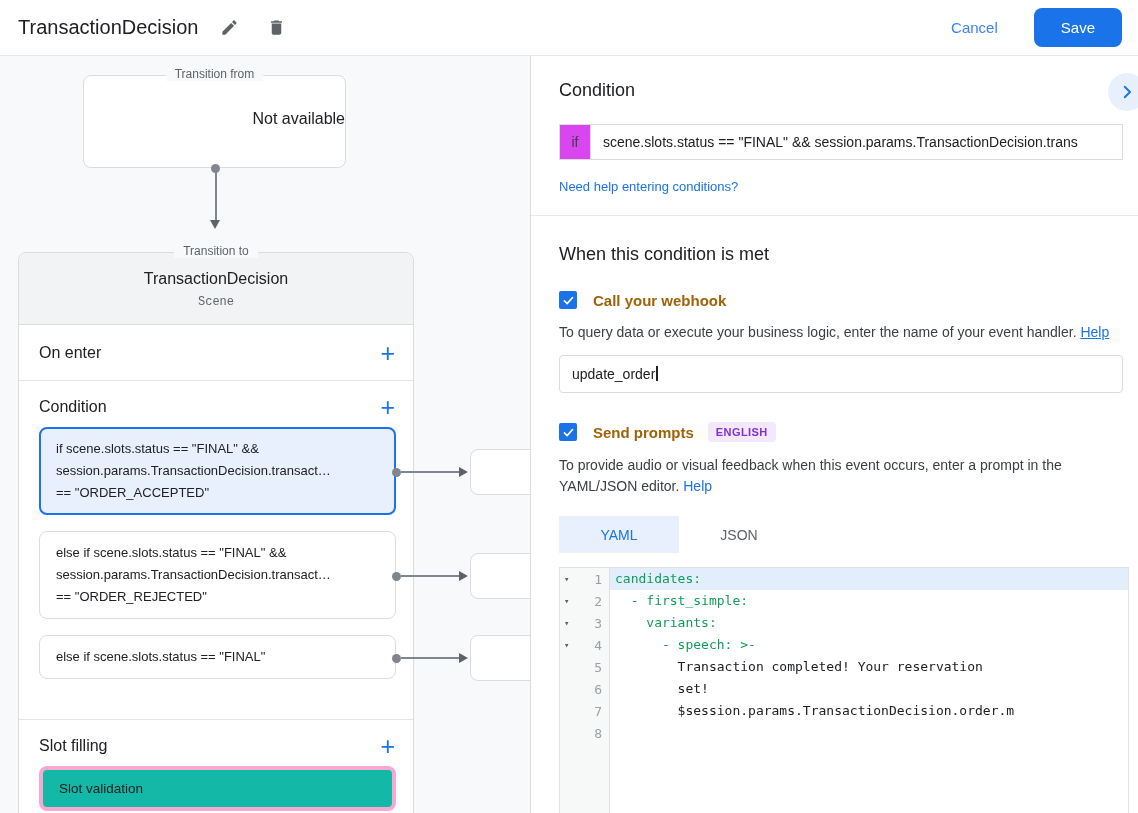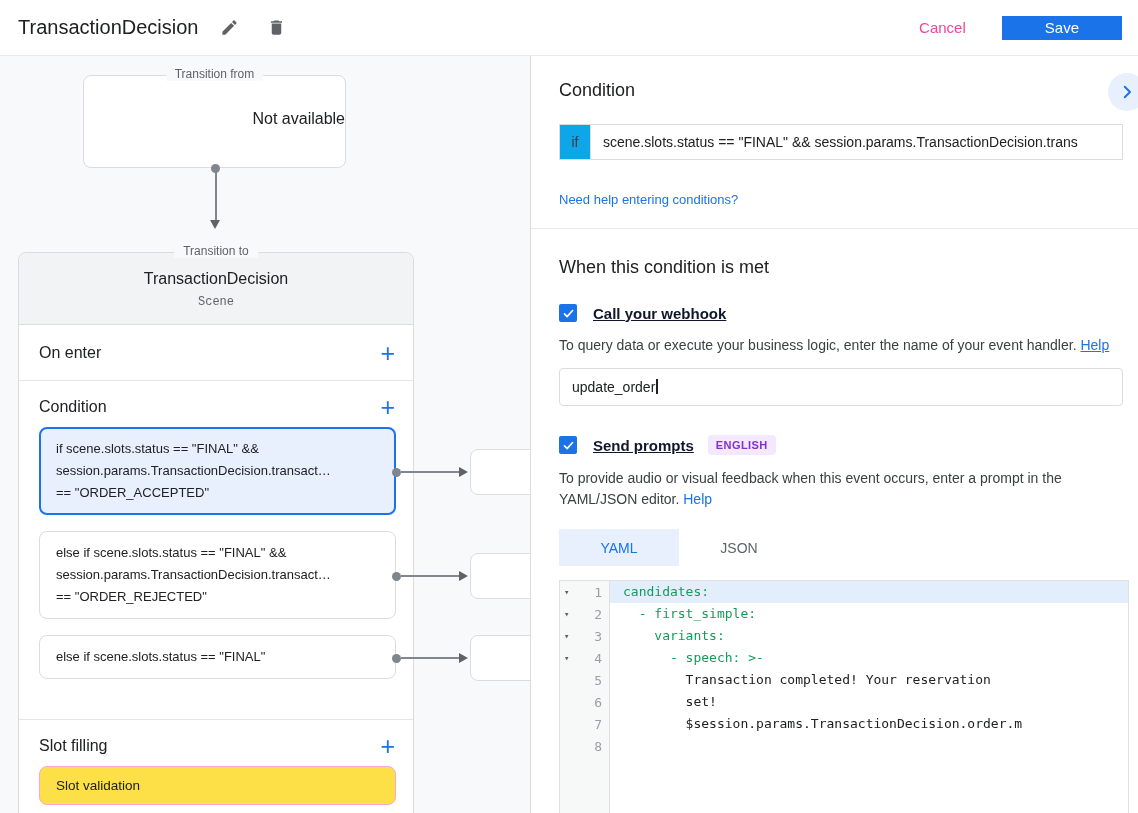--- a/index.html
+++ b/index.html
@@ -6,24 +6,24 @@
   html,body { width:1138px; height:813px; overflow:hidden; background:#fff;
               font-family:"Liberation Sans", sans-serif; color:#202124; }
 
   
   .topbar { position:absolute; top:0; left:0; width:1138px; height:56px; background:#fff;
             border-bottom:1px solid #e8eaed; display:flex; align-items:center; padding:0 16px; z-index:10; }
   .page-title { font-size:20px; font-weight:400; color:#202124; margin-left:2px; }
   .icon-btn { background:none; border:none; cursor:pointer; padding:6px; margin-left:16px; display:flex; align-items:center; }
   .icon-btn svg { fill:#5f6368; }
   .spacer { flex:1; }
-  .cancel-btn { background:none; border:none; color:#ec4899; font-size:15px; font-weight:500;
+  .cancel-btn { background:none; border:none; color:#3b82f6; font-size:15px; font-weight:500;
                 font-family:"Liberation Sans",sans-serif; margin-right:36px; cursor:pointer; }
   .save-btn { background:#1a73e8; border:none; color:#fff; font-size:15px; font-weight:500;
-              font-family:"Liberation Sans",sans-serif; padding:0 43px; height:24px; border-radius:0; cursor:pointer; }
+              font-family:"Liberation Sans",sans-serif; padding:0 27px; height:39px; border-radius:8px; cursor:pointer; }
 
   .main { position:absolute; top:56px; left:0; width:1050px; height:757px; }
 
   
   .canvas { position:absolute; left:0; top:0; width:530px; height:757px; background:#f8f9fa; overflow:hidden; }
   .legend { position:absolute; top:-9px; left:50%; transform:translateX(-50%); background:#f8f9fa;
             padding:0 9px; font-size:12px; color:#5f6368; white-space:nowrap; }
 
   .from-node { position:absolute; left:83px; top:19px; width:263px; height:93px;
                background:#fff; border:1px solid #dadce0; border-radius:8px; }
@@ -50,47 +50,47 @@
                   padding:16px 16px 10px 20px; font-size:16px; color:#202124; }
   .plus { background:none; border:none; color:#1a73e8; font-size:25px; font-weight:400;
           line-height:20px; cursor:pointer; padding:0 2px; }
   .cond-section { border-bottom:1px solid #e4e5e7; padding-bottom:24px; }
 
   .cond-card { margin:0 17px 16px 20px; background:#fff; border:1px solid #dadce0; border-radius:8px;
                padding:10px 16px; font-size:13px; line-height:22px; color:#202124; cursor:pointer; }
   .cond-card.selected { border:2px solid #1a73e8; background:#e8f0fe; padding:9px 15px; }
   .cond-card div { white-space:nowrap; overflow:hidden; }
 
-  .slot-card { margin:0 17px 16px 20px; background:#fde047; border:1px solid #f9a8d4; border-radius:8px;
+  .slot-card { margin:0 17px 16px 20px; background:#14b8a6; border:4px solid #f9a8d4; border-radius:8px;
                padding:11px 16px; font-size:13.5px; color:#202124; cursor:pointer; }
 
   .target-box { position:absolute; left:470px; width:80px; height:46px; background:#fff;
                 border:1px solid #dadce0; border-radius:8px; cursor:pointer; }
 
   
   .panel { position:absolute; left:530px; top:0; width:608px; height:757px; background:#fff;
            border-left:1px solid #dadce0; padding-left:28px; overflow:hidden; }
   .collapse-btn { position:absolute; top:17px; right:-8px; width:38px; height:38px; border-radius:50%;
                   background:#e8f0fe; border:none; cursor:pointer; display:flex; align-items:center;
                   justify-content:center; z-index:3; }
   .panel-h { margin-top:24px; font-size:18px; font-weight:400; color:#202124; }
   .if-row { margin-top:23px; width:564px; height:36px; display:flex; }
-  .if-prefix { width:31px; background:#0ea5e9; border:1px solid #dadce0; border-right:none;
+  .if-prefix { width:31px; background:#d946ef; border:1px solid #dadce0; border-right:none;
                color:#3c4043; font-size:14px; display:flex; align-items:center; justify-content:center; }
   .if-value { flex:1; border:1px solid #dadce0; background:#fff; font-size:14px; color:#202124;
               padding:0 12px; line-height:34px; white-space:nowrap; overflow:hidden; }
-  .help-link { display:inline-block; margin-top:32px; color:#1a73e8; font-size:13px; cursor:pointer; text-decoration:none; }
+  .help-link { display:inline-block; margin-top:19px; color:#1a73e8; font-size:13px; cursor:pointer; text-decoration:none; }
   .divider { margin-top:20px; margin-left:-28px; width:608px; height:1px; background:#e8eaed; }
   .met-h { margin-top:28px; font-size:18px; font-weight:400; color:#202124; }
 
   .check-row { display:flex; align-items:center; }
   .mt26 { margin-top:26px; } .mt29 { margin-top:29px; }
   .checkbox { width:18px; height:18px; background:#1a73e8; border-radius:2px; display:flex;
               align-items:center; justify-content:center; cursor:pointer; flex:none; }
-  .check-label { margin-left:16px; font-size:15px; font-weight:700; color:#0f172a;text-decoration:underline; }
+  .check-label { margin-left:16px; font-size:15px; font-weight:700; color:#a16207; }
   .lang-badge { margin-left:14px; background:#f3e8fd; color:#8430ce; font-size:11px; font-weight:700;
                 padding:4px 8px; border-radius:4px; letter-spacing:.4px; }
   .desc { margin-top:13px; width:556px; font-size:14px; color:#3c4043; line-height:21px; }
   .desc a { color:#1a73e8; cursor:pointer;text-align:center; }
   .desc a.u { text-decoration:underline; } .desc a.nu { text-decoration:none; }
   .text-input { margin-top:12px; width:564px; height:38px; border:1px solid #dadce0; border-radius:4px;
                 padding:0 12px; line-height:36px; font-size:14px; color:#202124; cursor:text; }
   .caret { display:inline-block; width:1.5px; height:15px; background:#202124; vertical-align:-2px; margin-left:1px; }
 
   .tabs { margin-top:19px; display:flex; }
@@ -98,21 +98,21 @@
          font-size:14px; font-weight:500; color:#5f6368; cursor:pointer; }
   .tab.active { background:#e8f0fe; color:#1a73e8; }
 
   .editor { margin-top:14px; width:570px; height:268px; border:1px solid #e0e0e0; border-bottom:none;
             display:flex; font-family:"DejaVu Sans Mono", monospace; font-size:13px; }
   .gutter { width:50px; background:#f7f8f8; border-right:1px solid #e0e0e0; }
   .g-cell { height:22px; display:flex; align-items:center; }
   .fold { width:17px; padding-left:4px; color:#616161; font-size:9px; cursor:pointer; }
   .lnum { flex:1; text-align:right; padding-right:7px; color:#9aa0a6; font-size:13px; }
   .code-area { flex:1; overflow:hidden; cursor:text; }
-  .code-line { height:22px; line-height:22px; white-space:pre; padding-left:13px; color:#202124; }
+  .code-line { height:22px; line-height:22px; white-space:pre; padding-left:5px; color:#202124; }
   .code-line.key { color:#0f9d58; }
   .code-line.active { background:#e3eefd; }
 </style>
 </head>
 <body>
 
 <header class="topbar">
   <h1 class="page-title">TransactionDecision</h1>
   <button class="icon-btn">
     <svg width="19" height="19" viewBox="0 0 24 24">

